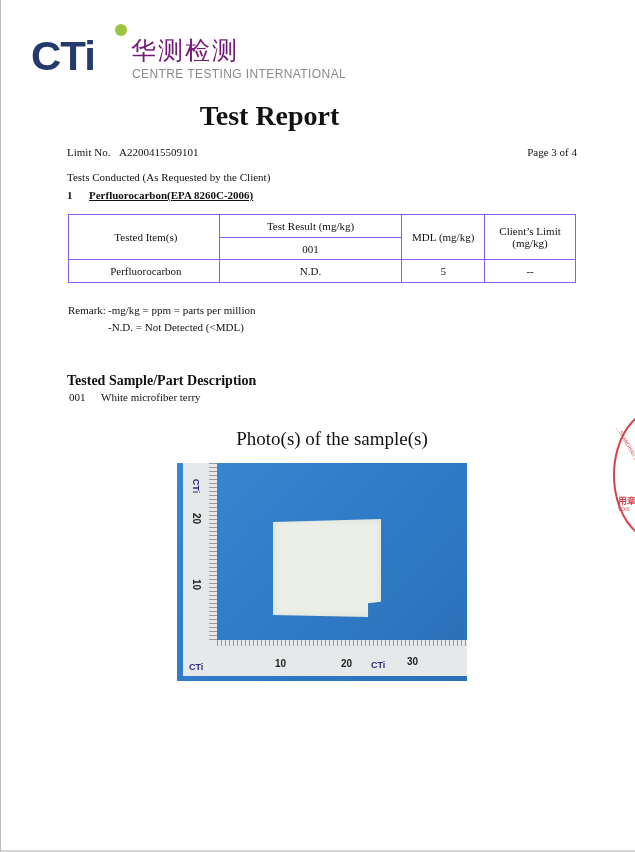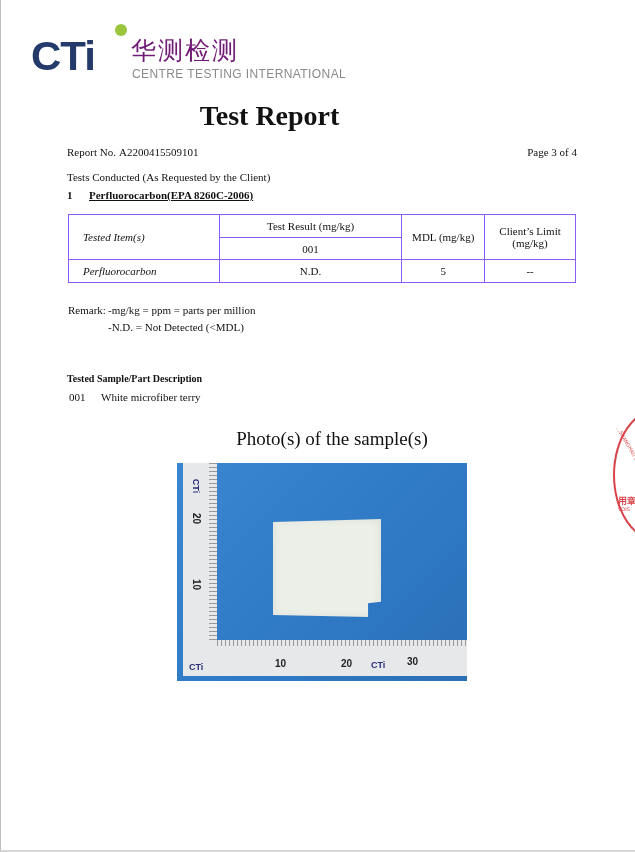--- a/index.html
+++ b/index.html
@@ -20,29 +20,29 @@
     .report-row .label { position: absolute; left: 0; }
     .report-row .val { position: absolute; left: 52px; }
     .report-row .page { position: absolute; right: 0; }
     .tests { position: absolute; left: 66px; top: 171px; font-size: 11px; }
     .section { position: absolute; left: 66px; top: 189px; font-size: 11px; font-weight: bold; }
     .section .num { display: inline-block; width: 22px; }
     .section .name { text-decoration: underline; }
 
     table.results { position: absolute; left: 67px; top: 214px; width: 508px; border-collapse: collapse; font-size: 11px; }
     table.results td { border: 1px solid #8b5cf6; text-align: center; padding: 0; }
-    table.results td.left { text-align: left; padding-left: 14px; font-style: italic; }
+    table.results td.left { text-align: center; padding-left: 4px; }
     table.results tr.h1 td { height: 22px; }
     table.results tr.h2 td { height: 21px; }
     table.results tr.r td { height: 22px; }
 
     .remark { position: absolute; left: 67px; top: 302px; font-size: 11px; line-height: 17px; }
     .remark .lbl { position: absolute; left: 0; top: 0; }
     .remark .lines { position: absolute; left: 40px; top: 0; white-space: nowrap; }
-    .desc-head { position: absolute; left: 66px; top: 373px; font-size: 10px; font-weight: bold; }
+    .desc-head { position: absolute; left: 66px; top: 373px; font-size: 14px; font-weight: bold; }
     .desc-row { position: absolute; left: 68px; top: 391px; font-size: 11px; }
     .desc-row .id { display: inline-block; width: 32px; }
 
     .photo-title { position: absolute; left: 0; width: 662px; top: 428px; text-align: center; font-size: 19px; }
     .photo { position: absolute; left: 176px; top: 463px; width: 290px; height: 218px; background: linear-gradient(135deg, #3a86cf 0%, #2f79c4 60%, #2b6fb7 100%); overflow: hidden; }
     .ruler-v { position: absolute; left: 6px; top: 0; width: 34px; height: 200px; background: #e6e8ea; }
     .ruler-h { position: absolute; left: 6px; top: 177px; width: 290px; height: 36px; background: #e6e8ea; }
     .ruler-v .ticks { position: absolute; right: 0; top: 0; width: 8px; height: 180px;
       background: repeating-linear-gradient(to bottom, #9a9a9a 0 1px, transparent 1px 4px); }
     .ruler-h .ticks { position: absolute; left: 34px; top: 0; width: 260px; height: 6px;
@@ -63,21 +63,21 @@
 <div class="logo">
   <span class="cti">CTi</span>
   <span class="dot"></span>
   <span class="cn">华测检测</span>
   <span class="en">CENTRE TESTING INTERNATIONAL</span>
 </div>
 
 <div class="title">Test Report</div>
 
 <div class="report-row">
-  <span class="label">Report No.</span>
+  <span class="label">Limit No.</span>
   <span class="val">A2200415509101</span>
   <span class="page">Page 3 of 4</span>
 </div>
 
 <div class="tests">Tests Conducted (As Requested by the Client)</div>
 
 <div class="section">
   <span class="num">1</span><span class="name">Perfluorocarbon(EPA 8260C-2006)</span>
 </div>
 

